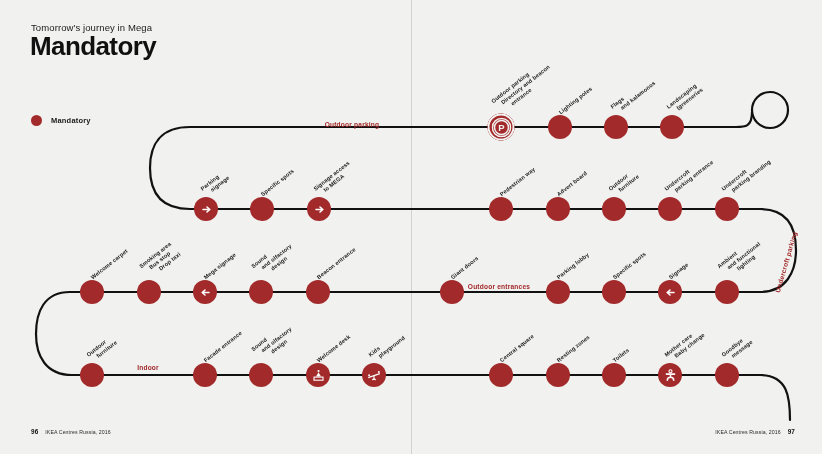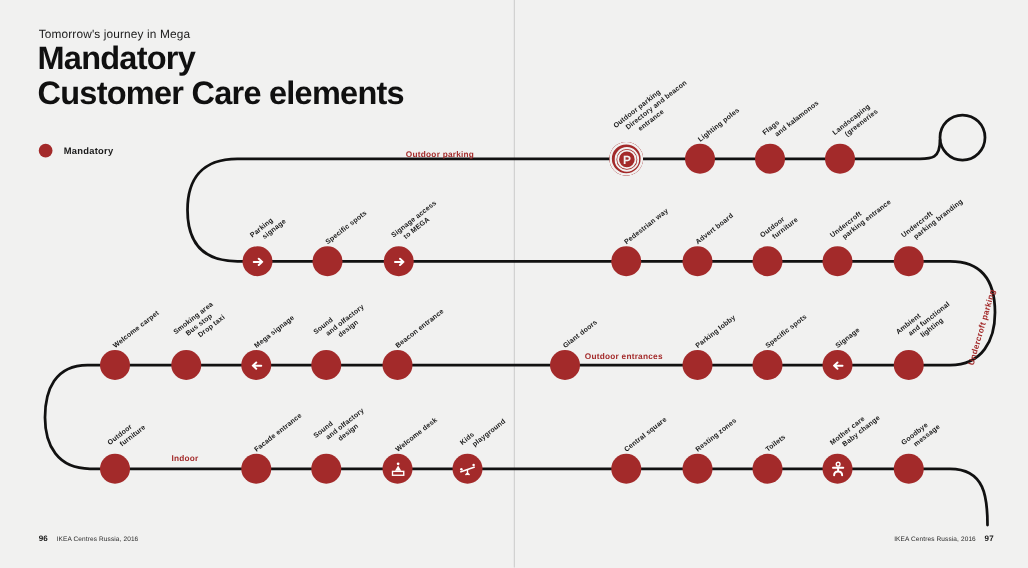--- a/index.html
+++ b/index.html
@@ -54,21 +54,20 @@
 </head>
 <body>
 
 <div id="page">
 
   <div class="spine"></div>
 
   <div class="kicker">Tomorrow's journey in Mega</div>
   <div class="title">
     <div>Mandatory</div>
-    <div>Customer Care elements</div>
   </div>
 
   <div class="legend">
     <span class="legend-dot"></span>
     <span class="legend-label">Mandatory</span>
   </div>
 
   <svg id="track" viewBox="0 0 822 454">
     <g id="track-paths" fill="none" stroke="#111" stroke-width="2.2" stroke-linecap="round">
         <path d="M 770 110 m -18 0 a 18 18 0 1 0 36 0 a 18 18 0 1 0 -36 0"></path>

